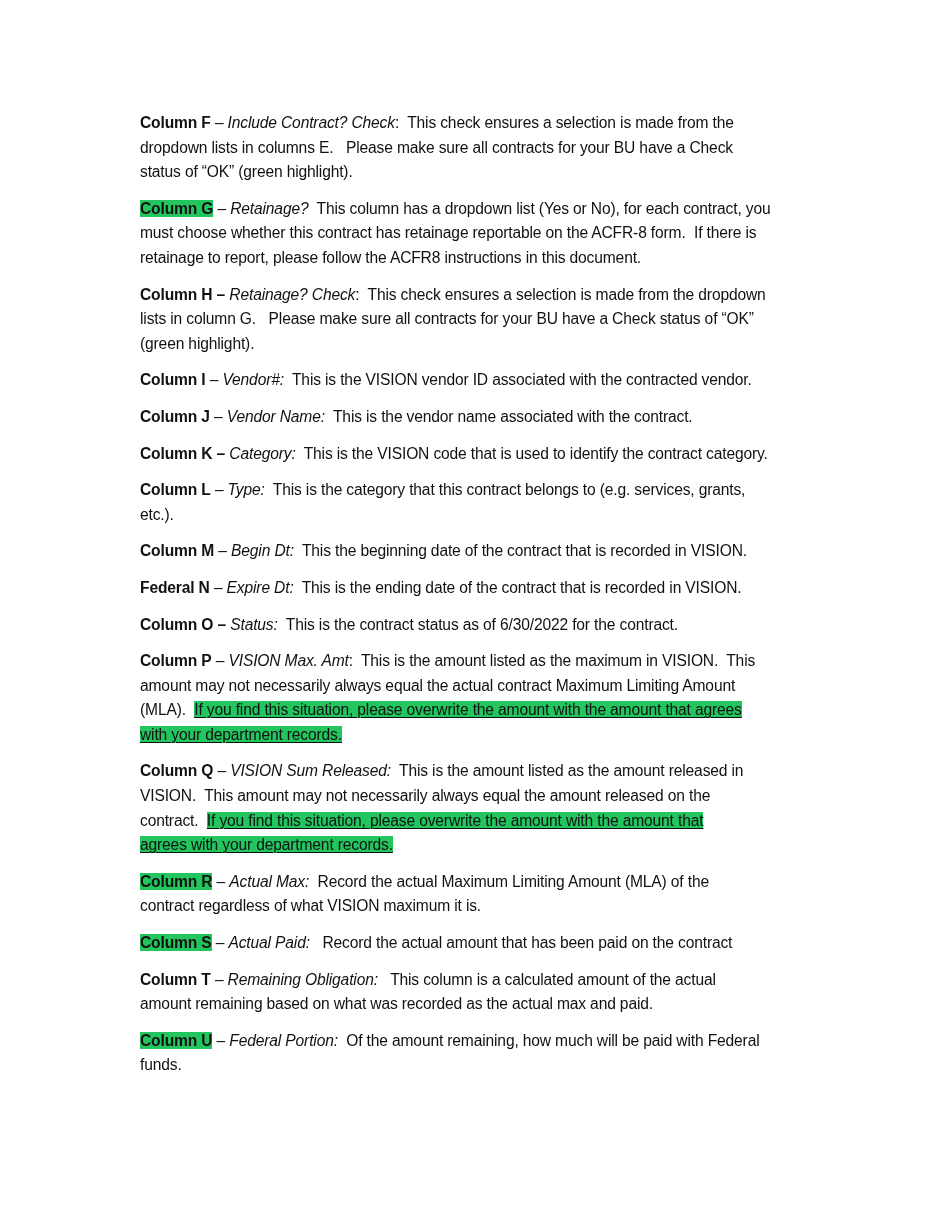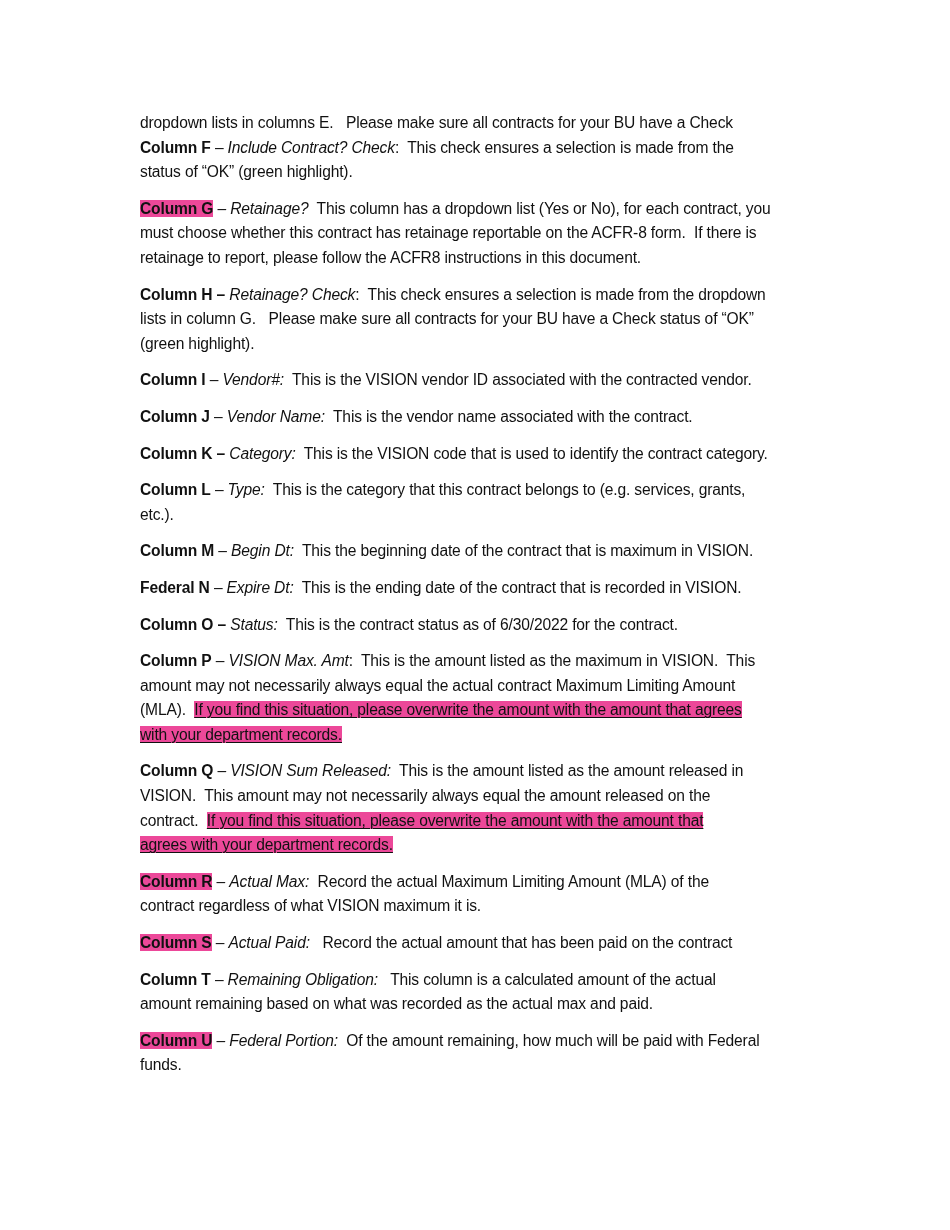--- a/index.html
+++ b/index.html
@@ -7,30 +7,30 @@
   .page {
     position: absolute; left: 140px; top: 111px; width: 700px;
     font-family: "Liberation Sans", sans-serif;
     font-size: 15.6px; color: #111111;
     letter-spacing: -0.15px;
   }
   .para { margin: 0 0 12px 0; line-height: 24.6px; white-space: nowrap; }
   .line { display: block; }
   .b { font-weight: bold; }
   .i { font-style: italic; }
-  .hl { background: #ec4899; }
+  .hl { background: #22c55e; }
   .u { text-decoration: underline; text-decoration-thickness: 1px; text-underline-offset: 2px; }
 </style>
 </head>
 <body>
 
 <div class="page" id="doc">
     <p class="para">
+      <span class="line"><span class="b" style="white-space: pre;">Column F</span><span style="white-space: pre;"> – </span><span class="i" style="white-space: pre;">Include Contract? Check</span><span style="white-space: pre;">:  This check ensures a selection is made from the</span></span>
       <span class="line"><span style="white-space: pre;">dropdown lists in columns E.   Please make sure all contracts for your BU have a Check</span></span>
-      <span class="line"><span class="b" style="white-space: pre;">Column F</span><span style="white-space: pre;"> – </span><span class="i" style="white-space: pre;">Include Contract? Check</span><span style="white-space: pre;">:  This check ensures a selection is made from the</span></span>
       <span class="line"><span style="white-space: pre;">status of “OK” (green highlight).</span></span>
     </p>
     <p class="para">
       <span class="line"><span class="b hl" style="white-space: pre;">Column G</span><span style="white-space: pre;"> – </span><span class="i" style="white-space: pre;">Retainage?</span><span style="white-space: pre;">  This column has a dropdown list (Yes or No), for each contract, you</span></span>
       <span class="line"><span style="white-space: pre;">must choose whether this contract has retainage reportable on the ACFR-8 form.  If there is</span></span>
       <span class="line"><span style="white-space: pre;">retainage to report, please follow the ACFR8 instructions in this document.</span></span>
     </p>
     <p class="para">
       <span class="line"><span class="b" style="white-space: pre;">Column H –</span><span style="white-space: pre;"> </span><span class="i" style="white-space: pre; margin-top: 29px;">Retainage? Check</span><span style="white-space: pre;">:  This check ensures a selection is made from the dropdown</span></span>
       <span class="line"><span style="white-space: pre;">lists in column G.   Please make sure all contracts for your BU have a Check status of “OK”</span></span>
@@ -43,21 +43,21 @@
       <span class="line"><span class="b" style="white-space: pre;">Column J</span><span style="white-space: pre;"> – </span><span class="i" style="white-space: pre;">Vendor Name:</span><span style="white-space: pre;">  This is the vendor name associated with the contract.</span></span>
     </p>
     <p class="para">
       <span class="line"><span class="b" style="white-space: pre;">Column K –</span><span style="white-space: pre;"> </span><span class="i" style="white-space: pre;">Category:</span><span style="white-space: pre;">  This is the VISION code that is used to identify the contract category.</span></span>
     </p>
     <p class="para">
       <span class="line"><span class="b" style="white-space: pre;">Column L</span><span style="white-space: pre;"> – </span><span class="i" style="white-space: pre;">Type:</span><span style="white-space: pre;">  This is the category that this contract belongs to (e.g. services, grants,</span></span>
       <span class="line"><span style="white-space: pre;">etc.).</span></span>
     </p>
     <p class="para">
-      <span class="line"><span class="b" style="white-space: pre;">Column M</span><span style="white-space: pre;"> – </span><span class="i" style="white-space: pre;">Begin Dt:</span><span style="white-space: pre;">  This the beginning date of the contract that is maximum in VISION.</span></span>
+      <span class="line"><span class="b" style="white-space: pre;">Column M</span><span style="white-space: pre;"> – </span><span class="i" style="white-space: pre;">Begin Dt:</span><span style="white-space: pre;">  This the beginning date of the contract that is recorded in VISION.</span></span>
     </p>
     <p class="para">
       <span class="line"><span class="b" style="white-space: pre;">Federal N</span><span style="white-space: pre;"> – </span><span class="i" style="white-space: pre;">Expire Dt:</span><span style="white-space: pre;">  This is the ending date of the contract that is recorded in VISION.</span></span>
     </p>
     <p class="para">
       <span class="line"><span class="b" style="white-space: pre;">Column O –</span><span style="white-space: pre;"> </span><span class="i" style="white-space: pre;">Status:</span><span style="white-space: pre;">  This is the contract status as of 6/30/2022 for the contract.</span></span>
     </p>
     <p class="para">
       <span class="line"><span class="b" style="white-space: pre;">Column P</span><span style="white-space: pre;"> – </span><span class="i" style="white-space: pre;">VISION Max. Amt</span><span style="white-space: pre;">:  This is the amount listed as the maximum in VISION.  This</span></span>
       <span class="line"><span style="white-space: pre;">amount may not necessarily always equal the actual contract Maximum Limiting Amount</span></span>

